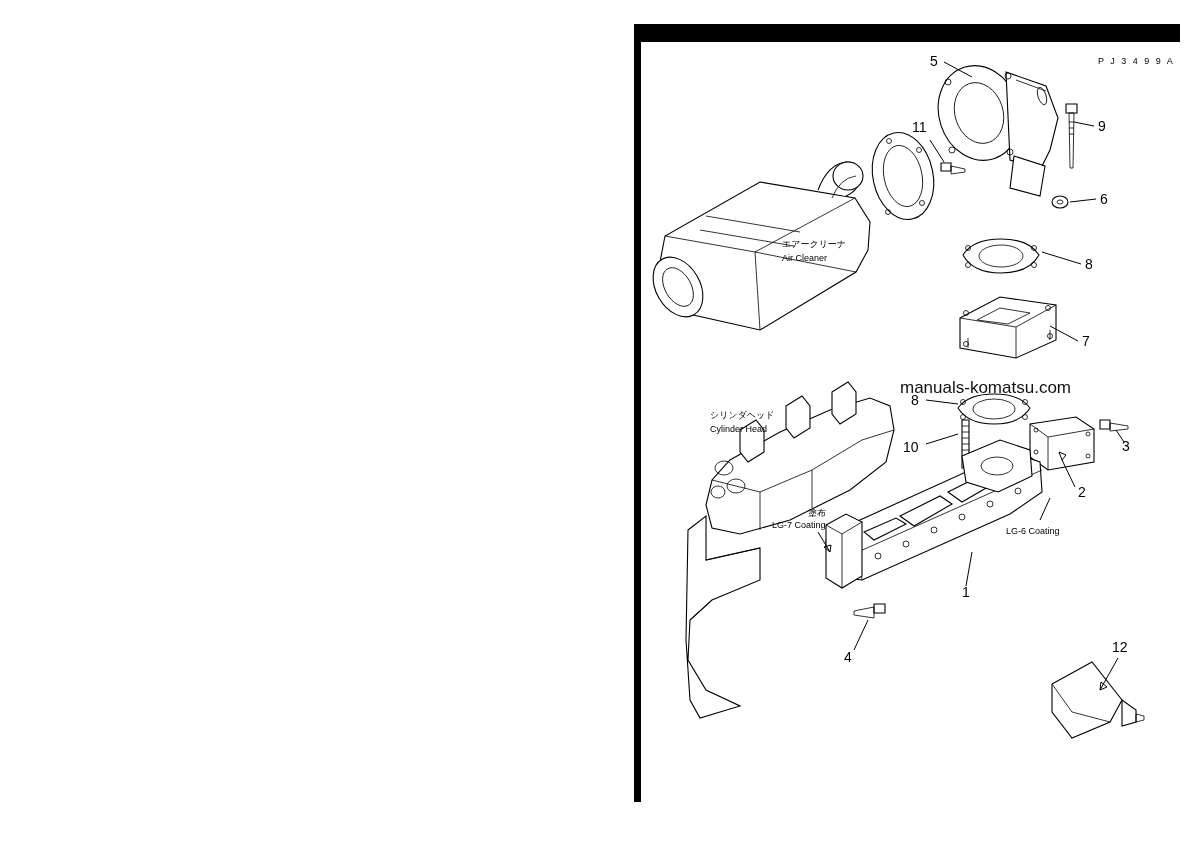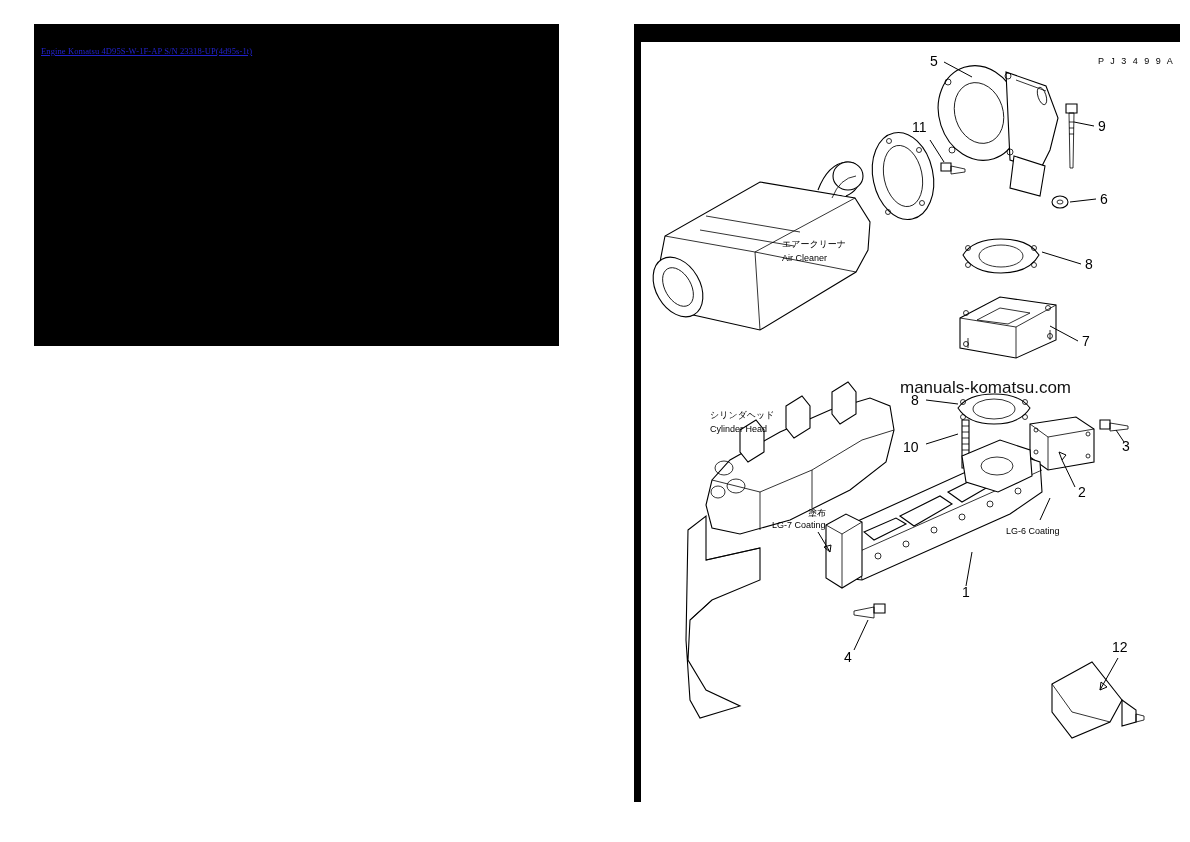--- a/index.html
+++ b/index.html
@@ -112,23 +112,20 @@
     stroke: #000000;
     stroke-width: 0.8;
     fill: none;
   }
 </style>
 </head>
 <body>
 
 <div id="page">
 
-  <div id="left-panel">
-    <a class="doc-link" href="#">Engine Komatsu 4D95S-W-1F-AP S/N 23318-UP(4d95s-1t)</a>
-  </div>
 
   <div id="diagram-panel">
     <div id="diagram-top-bar"></div>
     <div id="diagram-left-bar"></div>
 
     <svg id="diagram-svg" width="546" height="778" viewBox="634 24 546 778">
 
       <text class="partcode" x="1098" y="64">P J 3 4 9 9 A</text>
 
       <g>

